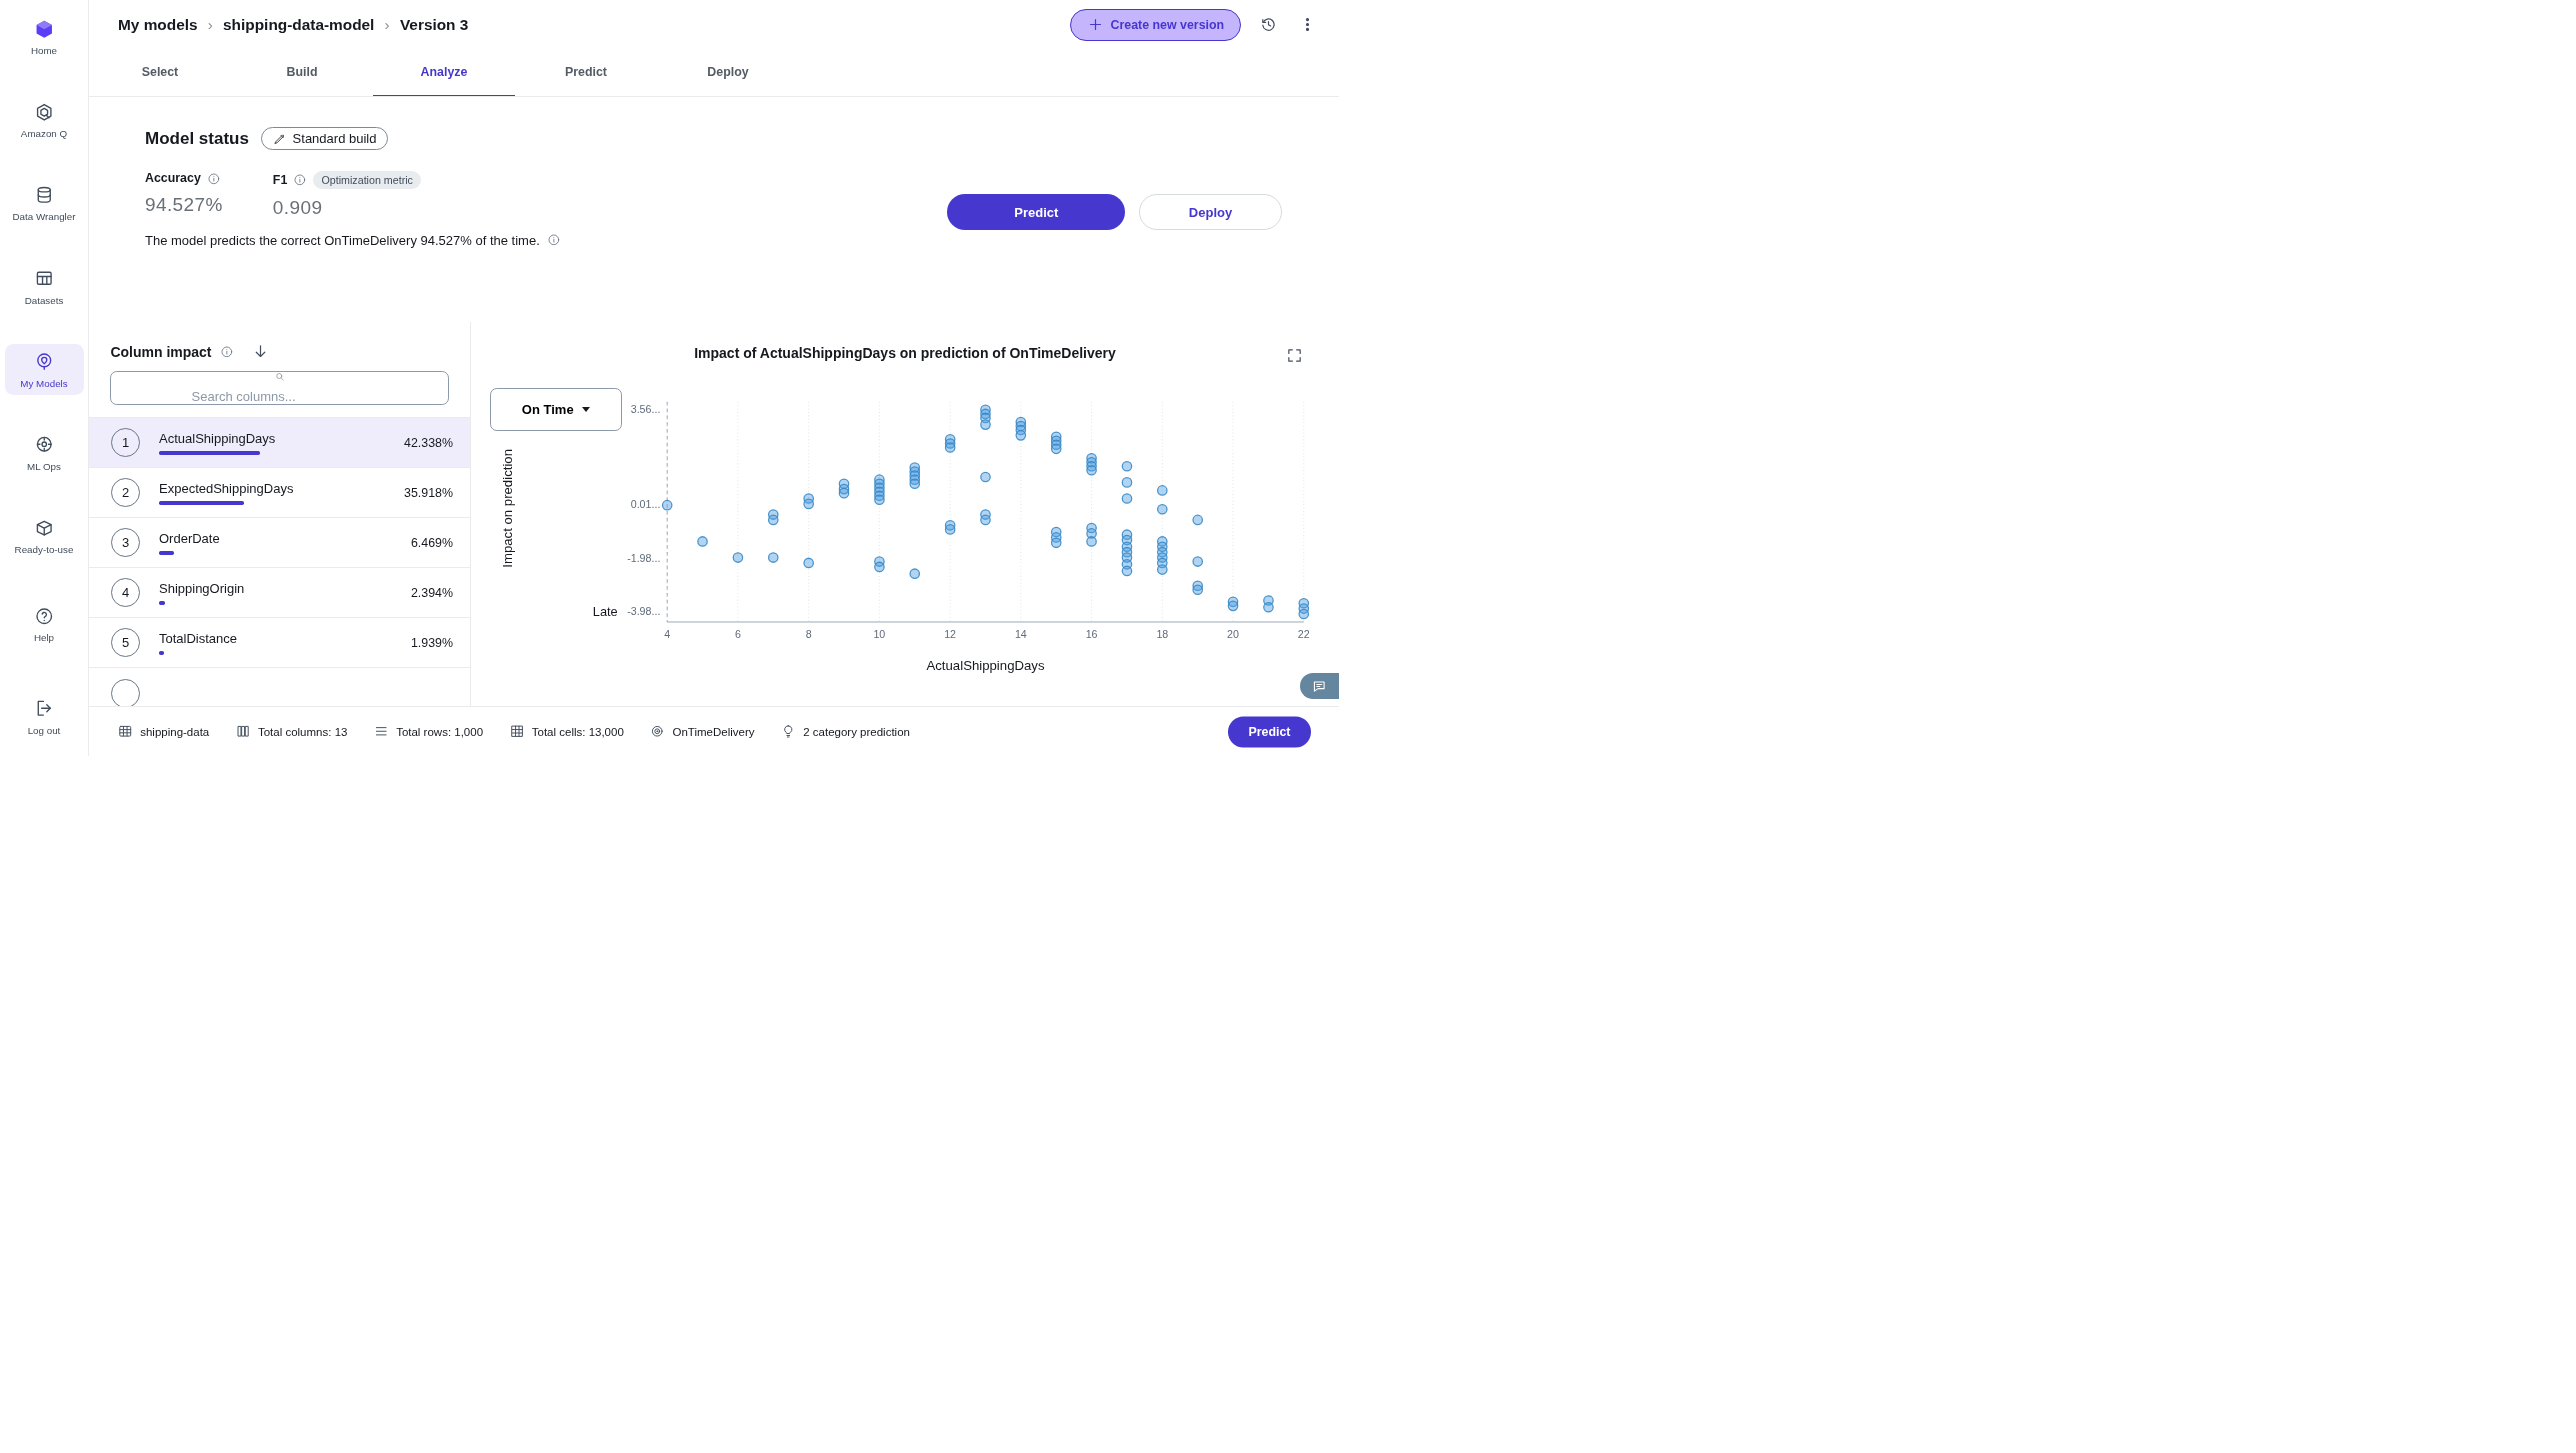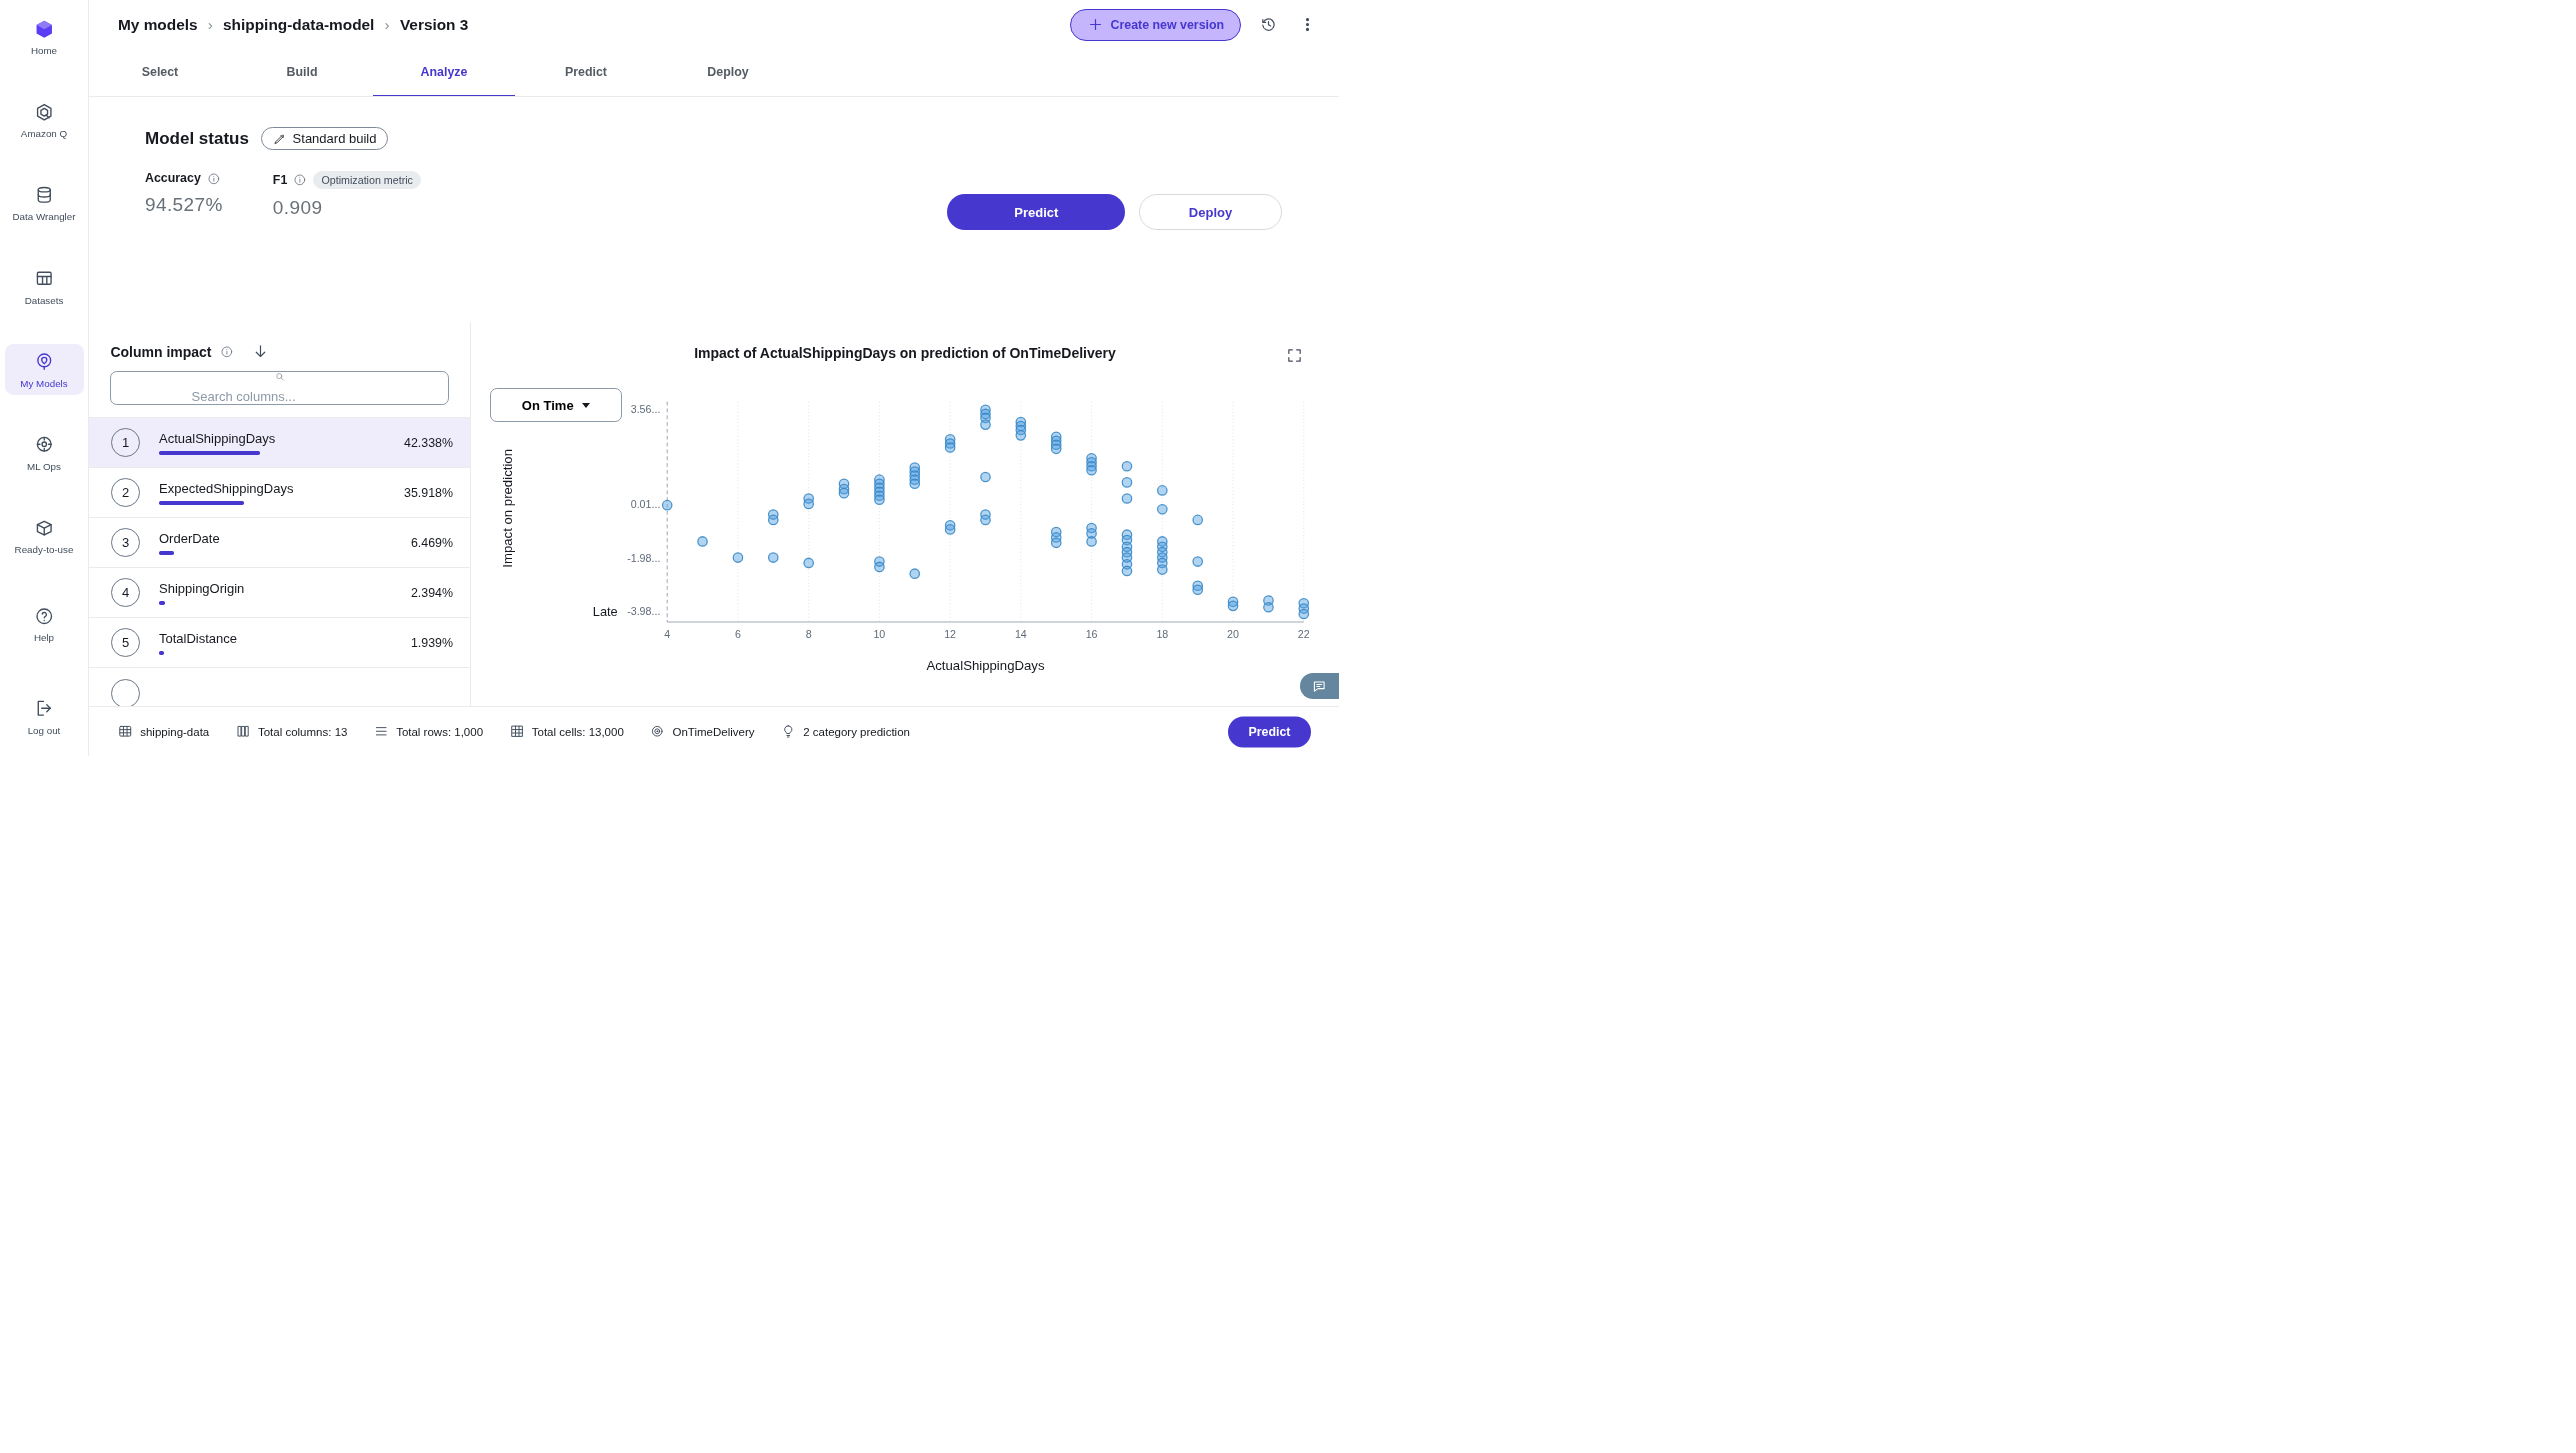--- a/index.html
+++ b/index.html
@@ -76,21 +76,21 @@
                  display:flex; align-items:center; justify-content:center; font-size:13px; background:transparent; }
   .ci-main { margin-left:19px; flex:1; }
   .ci-name { font-size:13px; }
   .ci-bar { height:3.4px; border-radius:1.7px; background:var(--accent); margin-top:5.1px; width:0; }
   .ci-pct { font-size:12.4px; }
   .ci-row.partial { height:51px; align-items:flex-start; padding-top:11px; }
 
   .right-pane { flex:1; position:relative; }
   .chart-title { margin-top:23px; text-align:center; font-size:14px; font-weight:700; padding:0 60px; }
   .expand-btn { position:absolute; top:22px; right:34px; }
-  .select-btn { position:absolute; top:66px; left:19px; height:34px; width:132px; border:0.9px solid #8c99a8; border-radius:6.8px;
+  .select-btn { position:absolute; top:66px; left:19px; height:43px; width:132px; border:0.9px solid #8c99a8; border-radius:6.8px;
                 background:#fff; display:flex; align-items:center; justify-content:center; gap:8.5px; font-size:13px;
                 font-weight:700; cursor:pointer; font-family:inherit; }
   .caret-down { width:0; height:0; border-left:4.3px solid transparent; border-right:4.3px solid transparent; border-top:5.1px solid #16191f; }
   .y-axis-title { position:absolute; left:26px; top:73px; height:227px; width:20.5px; display:flex; align-items:center; justify-content:center; }
   .y-axis-title span { writing-mode:vertical-rl; transform:rotate(180deg); font-size:13.2px; color:#16191f; }
   #scatter { position:absolute; left:114px; top:73px; overflow:visible; }
   .x-axis-title { position:absolute; left:196px; width:637px; top:336px; text-align:center; font-size:13.2px; color:#16191f; }
   .tick-label { font-size:12.5px; fill:#5f6b7a; font-family:"Liberation Sans",sans-serif; }
   .late-label { font-size:15px; fill:#16191f; font-family:"Liberation Sans",sans-serif; }
 
@@ -256,20 +256,28 @@
             <circle cx="12" cy="12" r="8.5"></circle>
               <path d="M12 11v5"></path>
               <path d="M12 7.8h.01"></path>
           </svg>
           <span class="chip">Optimization metric</span>
         </div>
         <div class="metric-value">0.909</div>
       </div>
     </div>
 
+    <div class="summary-row">
+      <span>The model predicts the correct OnTimeDelivery 94.527% of the time.</span>
+      <svg class="icon16" viewBox="0 0 24 24">
+        <circle cx="12" cy="12" r="8.5"></circle>
+          <path d="M12 11v5"></path>
+          <path d="M12 7.8h.01"></path>
+      </svg>
+    </div>
 
     <div class="action-buttons">
       <button class="btn-primary">Predict</button>
       <button class="btn-secondary">Deploy</button>
     </div>
   </section>
 
 
   <div class="content">
 

